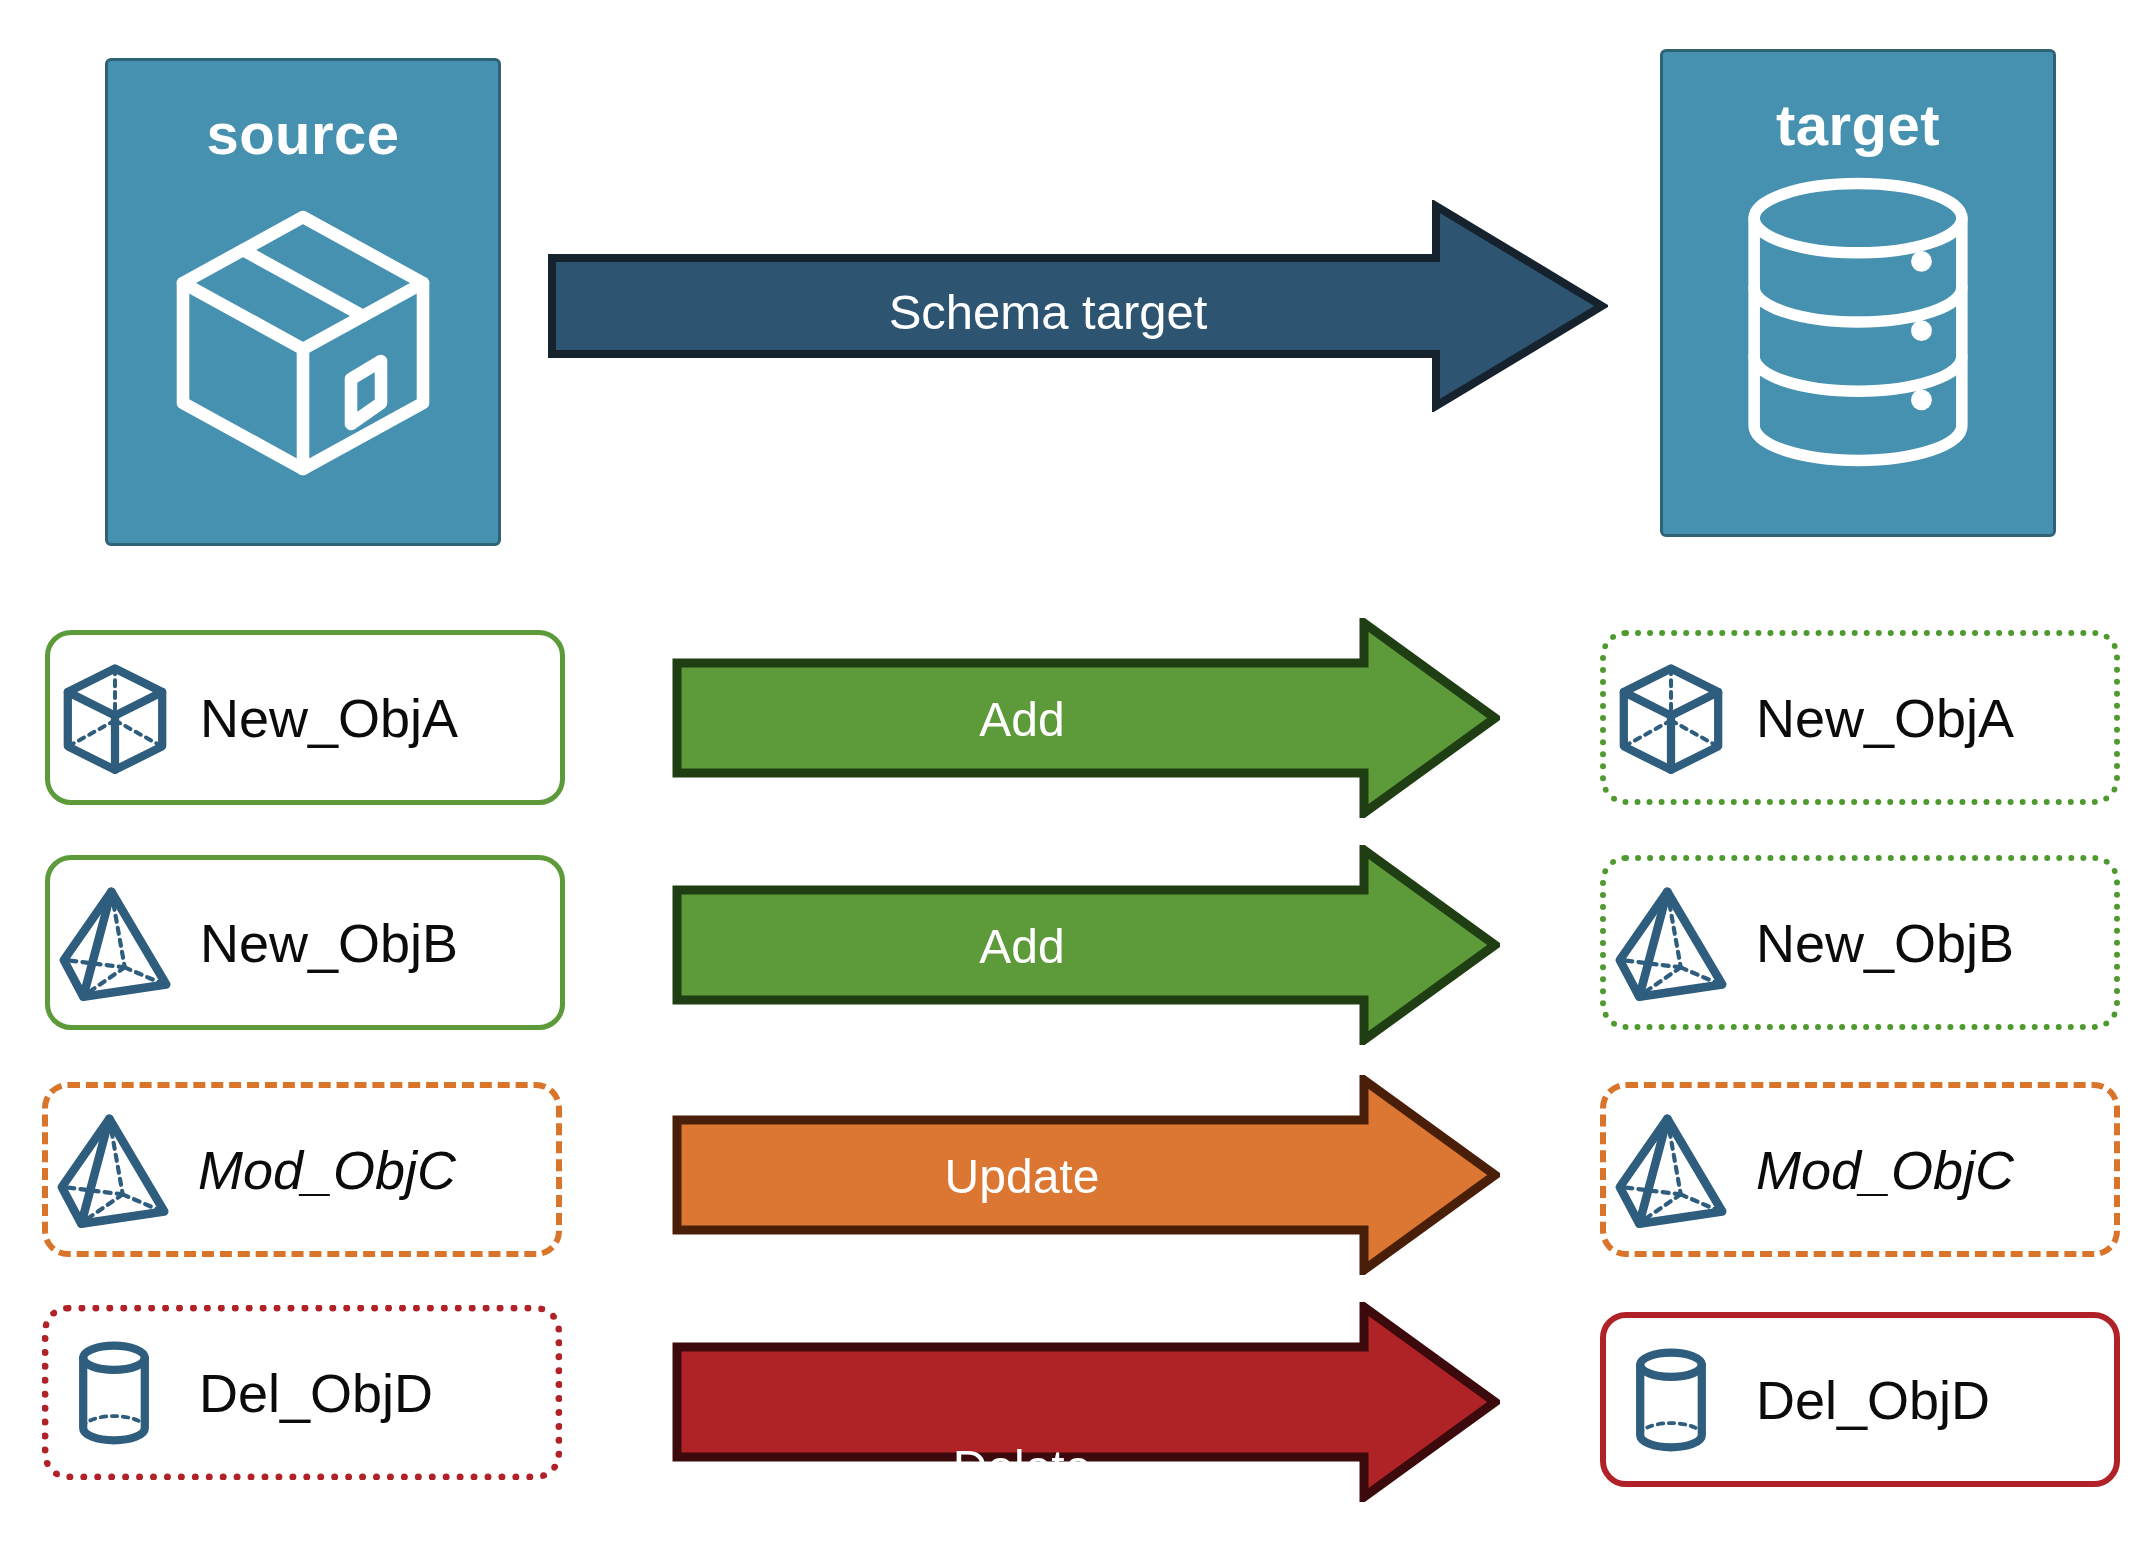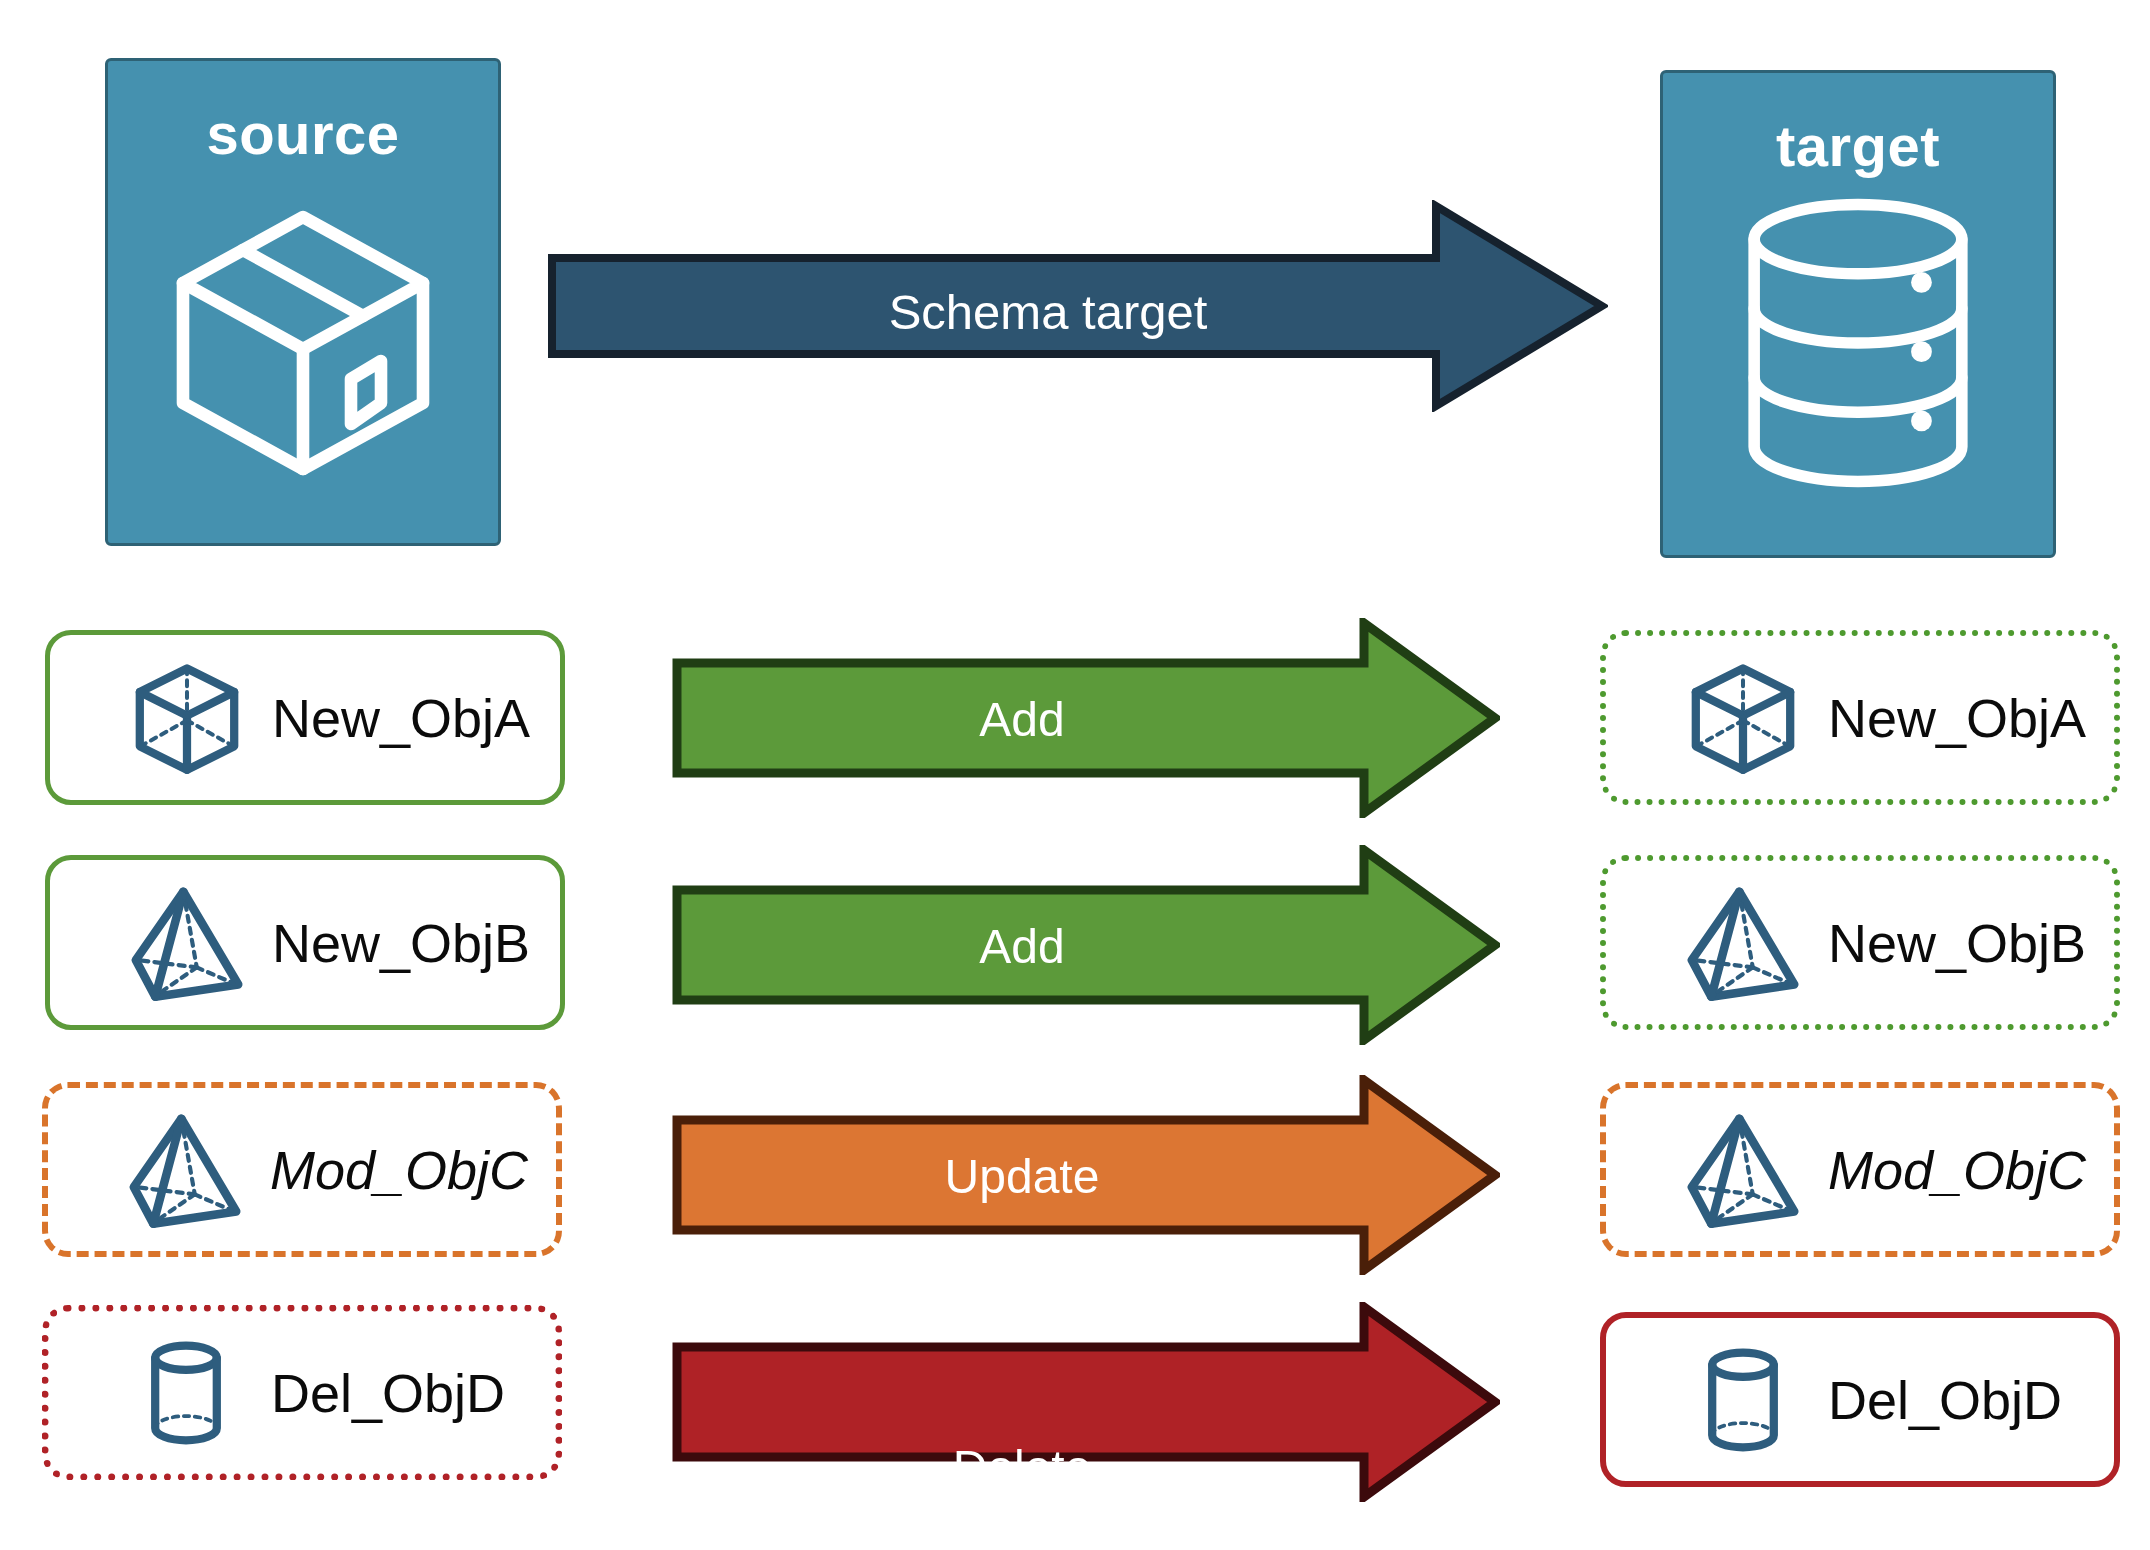--- a/index.html
+++ b/index.html
@@ -29,21 +29,21 @@
     line-height:1;
     user-select:none;
   }
   .endpoint-icon{
     margin-top:18px;
     width:100%;
     display:flex;justify-content:center;align-items:center;
   }
 
   #source-card{left:105px;top:58px;width:396px;height:488px;}
-  #target-card{left:1660px;top:70px;width:396px;height:488px;}
+  #target-card{left:1660px;top:49px;width:396px;height:488px;}
 
   
   #schema-arrow{
     position:absolute;left:548px;top:200px;width:1060px;height:212px;
   }
   .arrow-label{
     position:absolute;
     color:#ffffff;
     font-size:49px;
     white-space:nowrap;
@@ -52,21 +52,20 @@
   }
   #schema-arrow-label{left:548px;top:284px;width:1000px;text-align:center;font-size:49px;}
 
   
   .obj-card{
     position:absolute;
     box-sizing:border-box;
     background:#ffffff;
     border-radius:26px;
     display:flex;align-items:center;
-    padding-left:72px;
   }
   .obj-card .shape-icon{
     width:130px;height:130px;flex:0 0 130px;
     display:flex;align-items:center;justify-content:center;
   }
   .obj-label{
     font-size:54px;color:#0b0b0b;
     margin-left:20px;white-space:nowrap;user-select:none;
   }
 

